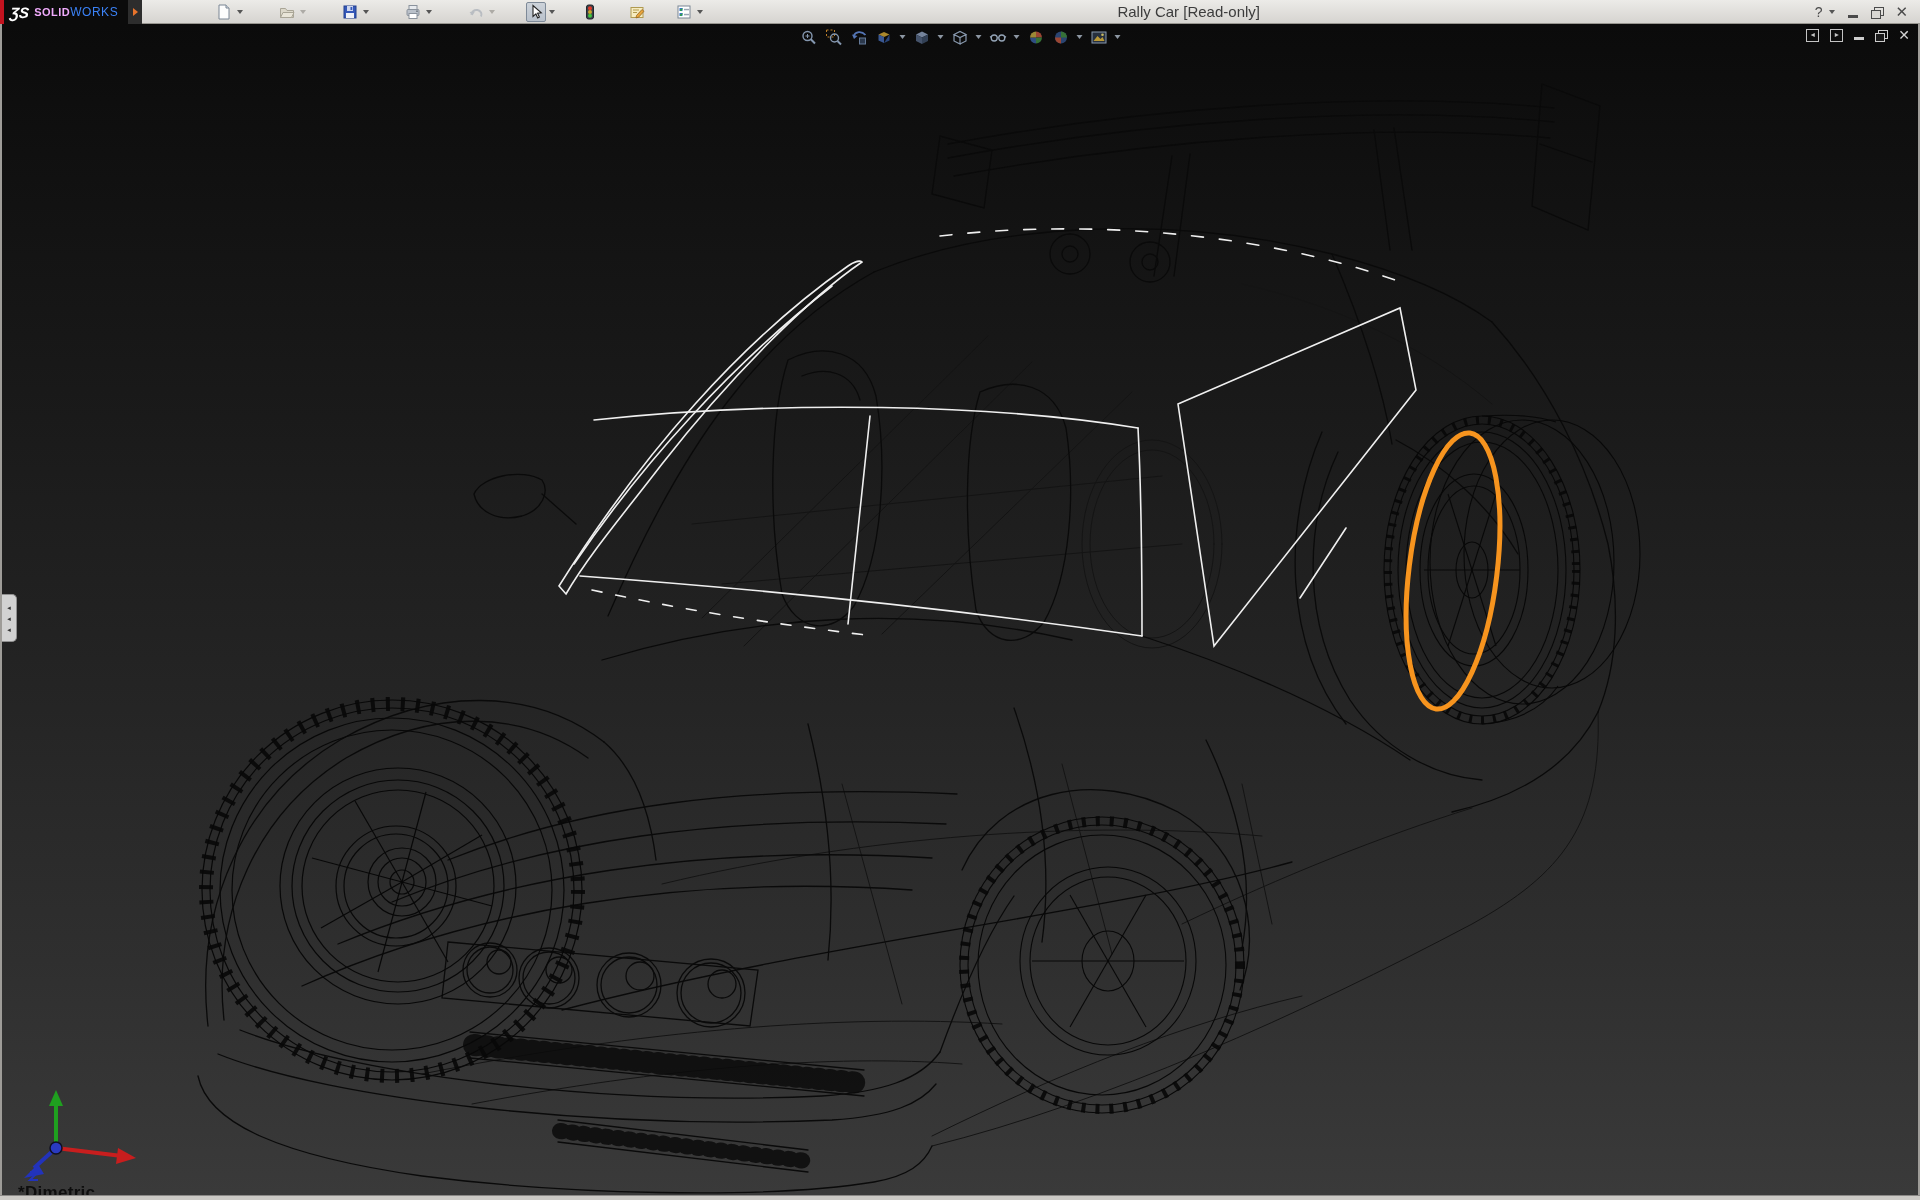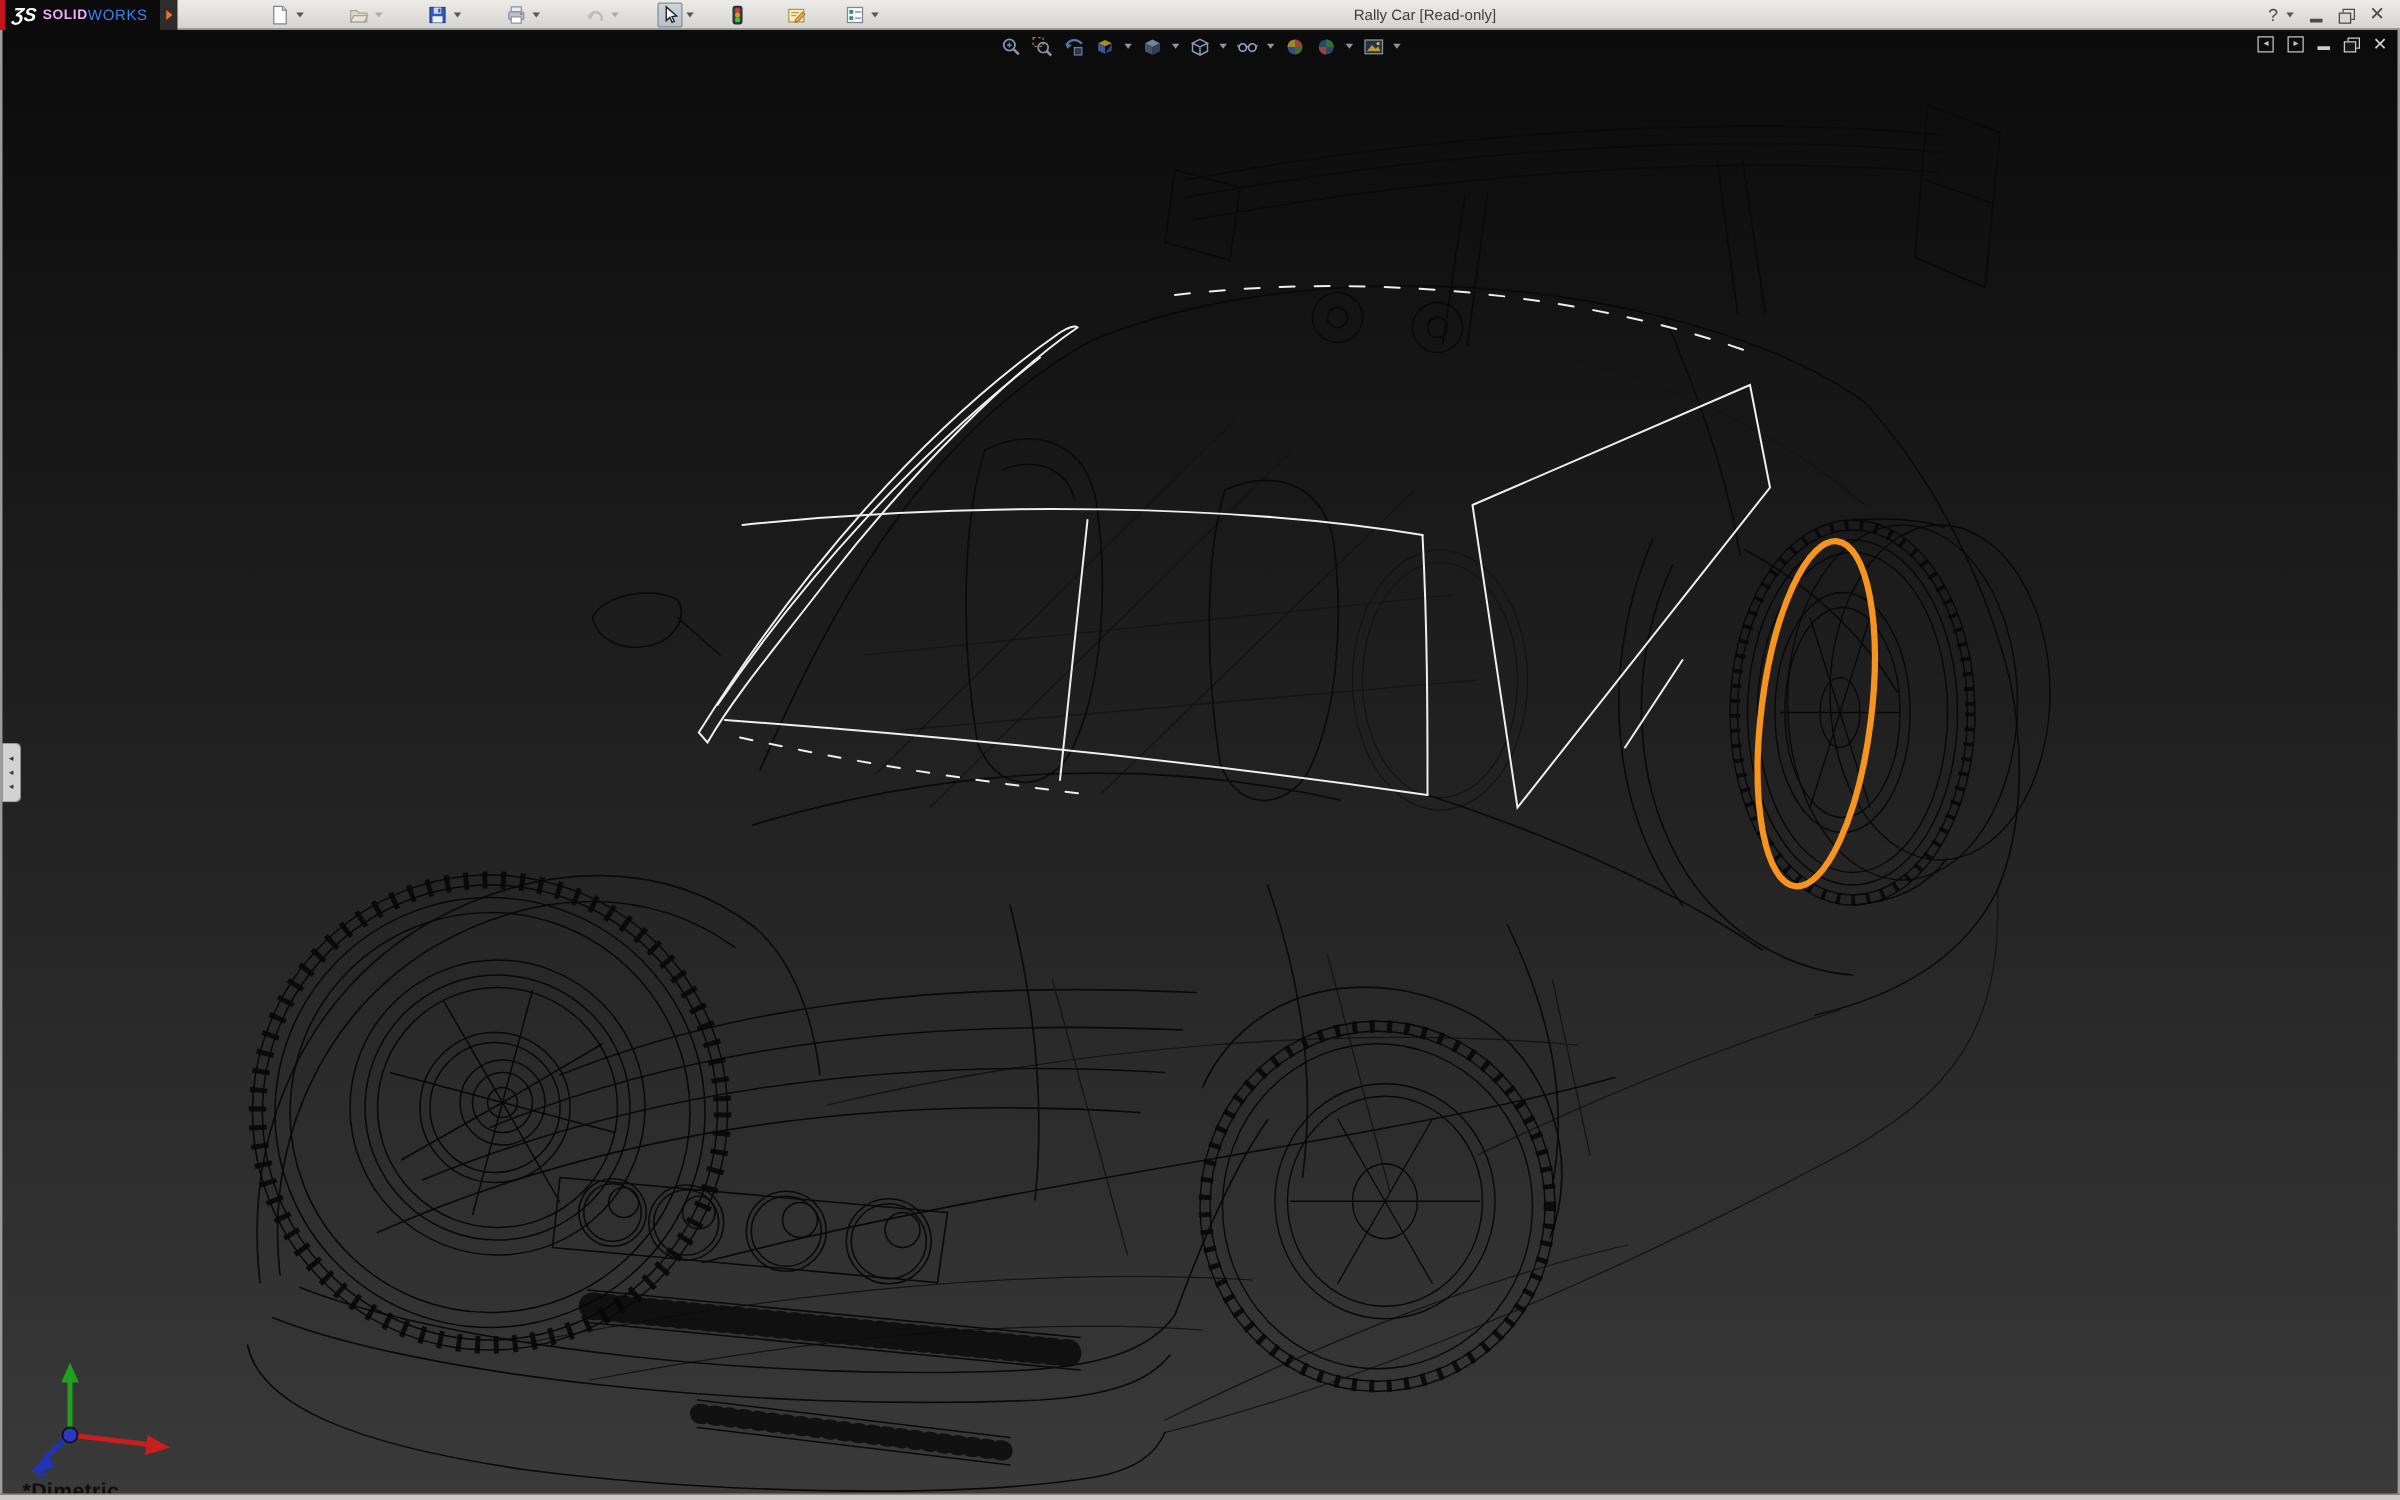--- a/index.html
+++ b/index.html
@@ -23,21 +23,21 @@
     border-bottom:4px solid transparent; }
 
   .tb-item { position:absolute; top:2px; height:20px; display:flex; align-items:center; }
   .tb-btn { width:20px; height:20px; display:flex; align-items:center; justify-content:center; cursor:pointer; }
   .tb-btn.pressed { background:linear-gradient(#cdd3da,#b9c1cb); border:1px solid #7e8a98; border-radius:2px; }
   .caret { width:0; height:0; border-top:4px solid #555; border-left:3.5px solid transparent;
     border-right:3.5px solid transparent; margin-left:3px; cursor:pointer; }
   .caret.dis { border-top-color:#adaba6; }
 
   #win-title { position:absolute; left:1020px; top:0; width:240px; height:40px; line-height:24px;
-    text-align:center; font-size:12px; color:#3c3c3c; }
+    text-align:right; font-size:15px; color:#3c3c3c; }
 
   #title-controls { position:absolute; right:12px; top:0; height:24px; display:flex; align-items:center; gap:13px; }
   .tc { color:#4a4a4a; font-size:14px; line-height:24px; cursor:pointer; }
   .tc-min { width:10px; height:3px; background:#4a4a4a; margin-top:8px; cursor:pointer; }
   .tc-restore { position:relative; width:11px; height:10px; cursor:pointer; }
   .tc-restore:before { content:""; position:absolute; left:3px; top:0; width:8px; height:7px; border:1.5px solid #4a4a4a; }
   .tc-restore:after { content:""; position:absolute; left:0; top:3px; width:8px; height:7px; border:1.5px solid #4a4a4a; background:#d9d7d3; }
 
   
   #viewport { position:absolute; left:0; top:24px; width:1920px; height:1171px;

